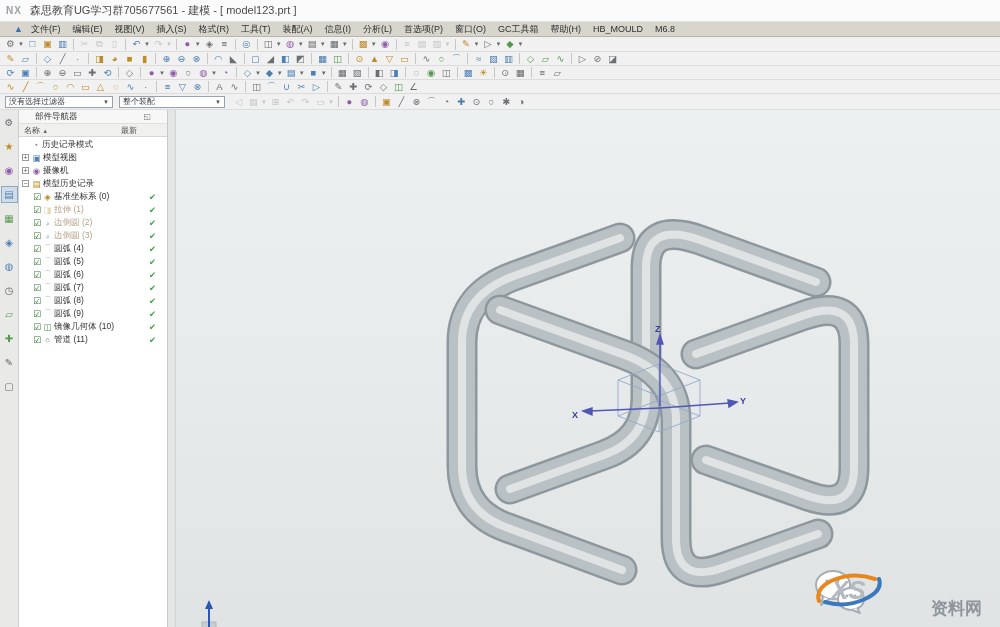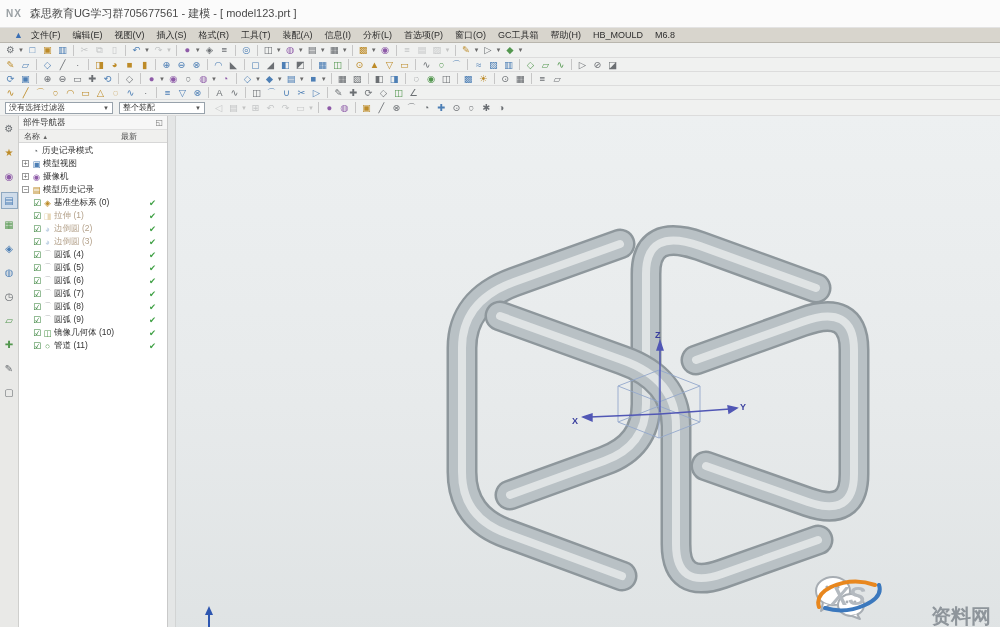--- a/index.html
+++ b/index.html
@@ -1,20 +1,20 @@
 <!DOCTYPE html>
 <html><head>
 <meta charset="utf-8">
 <style>
   * { margin:0; padding:0; box-sizing:border-box; }
   html,body { width:1000px; height:627px; overflow:hidden;
     font-family:"Liberation Sans","DejaVu Sans",sans-serif; background:#f2f2f2; }
 
   
-  #titlebar { height:28px; background:#fbfbfb; display:flex; align-items:center;
+  #titlebar { height:22px; background:#fbfbfb; display:flex; align-items:center;
     padding-left:6px; border-bottom:1px solid #e3e3e3; }
   #nx-logo { font-size:10px; font-weight:bold; color:#9aa0a4; letter-spacing:1px; margin-right:8px; }
   #win-title { font-size:11px; color:#4a4a4a; }
 
   
   #menubar { height:15px; background:#d8d5cd; border-bottom:1px solid #b9b6ae;
     display:flex; align-items:center; padding-left:14px; }
   .menu-item { font-size:9px; color:#2e2e2e; padding:0 6px; cursor:default; white-space:nowrap;text-align:right; }
   #menu-start-icon { color:#3b6fb4; font-size:9px; margin-right:2px; }
 
@@ -29,38 +29,38 @@
   .tbsep { width:1px; height:11px; background:#c6c6c6; margin:0 3px; flex:none; }
   .dim { opacity:0.33; }
   .c1{color:#bd8b28;} .c2{color:#4d7fb5;} .c3{color:#53974f;}
   .c4{color:#6b6f73;} .c5{color:#8e5ba8;}
 
   
   .combo { height:12px; background:#fff; border:1px solid #98a2ab; display:flex;
     align-items:center; justify-content:space-between; font-size:8px; color:#333;
     padding:0 3px; margin-right:6px; flex:none; }
   #filter-combo { width:108px; margin-left:2px; }
-  #scope-combo { width:86px; }
+  #scope-combo { width:106px; }
   .combo .arr { font-size:6px; color:#555; }
 
   
   #main { position:relative; width:1000px; height:527px; display:flex; }
 
   
   #resourcebar { width:19px; background:#e9e9e7; border-right:1px solid #cfcfcd;
     display:flex; flex-direction:column; align-items:center; padding-top:4px; }
   .ricon { width:17px; height:17px; font-size:10px; line-height:17px; text-align:center;
     margin-bottom:7px; cursor:default; }
   .ricon.active { background:#cfdcea; border:1px solid #8fa8c0; line-height:15px; }
 
   
   #navigator { width:149px; background:#ffffff; border-right:1px solid #c9c9c9;
     display:flex; flex-direction:column; }
   #nav-title-row { height:14px; display:flex; align-items:center; justify-content:space-between;
-    padding:0 4px; background:#f7f7f7; border-bottom:1px solid #e0e0e0; }
+    padding:0 16px; background:#f7f7f7; border-bottom:1px solid #e0e0e0; }
   #nav-title { font-size:8.5px; color:#333; }
   #nav-pin { font-size:8px; color:#777; }
   #nav-colhdr { height:13px; display:flex; align-items:center; background:#f0f0ee;
     border-bottom:1px solid #d7d7d7; font-size:8px; color:#444; }
   #col-name { padding-left:5px; width:92px; } #col-sort { font-size:6px; color:#666; }
   #col-upto { padding-left:10px; }
   #nav-tree { flex:1; overflow:hidden; padding-top:1px; }
   .nrow { height:13px; display:flex; align-items:center; font-size:8.5px; color:#333;
     white-space:nowrap; }
   .nrow .exp { width:7px; height:7px; border:1px solid #9a9a9a; background:#fff; font-size:7px;
@@ -77,21 +77,21 @@
   #splitter { width:8px; background:#e4e6e6; border-right:1px solid #d2d4d4; }
 
   
   #viewport { position:relative; flex:1; background:linear-gradient(180deg,#edf0f1 0%,#e7eaeb 55%,#dfe3e4 100%); }
   #viewport svg { position:absolute; left:0; top:0; }
 
   
   #watermark { position:absolute; right:2px; bottom:2px; width:185px; height:68px; }
   #wm-brand { position:absolute; left:48px; top:2px; font-size:22px; font-weight:bold;
     color:#c7cdd1; opacity:0.85; letter-spacing:2px; }
-  #wm-sitename { position:absolute; left:118px; top:30px; font-size:20px; font-weight:bold; color:#8e959b; }
+  #wm-sitename { position:absolute; left:118px; top:30px; font-size:17px; font-weight:bold; color:#8e959b; }
   #wm-url { position:absolute; left:117px; top:71px; font-size:8px; color:#a9b0b5; letter-spacing:0.5px; }
   #wm-xs { position:absolute; left:48px; top:24px; width:72px; height:44px; }
   #wm-wechat { position:absolute; left:0px; top:6px; width:52px; height:48px; }
 </style>
 </head>
 <body>
 
 <div id="titlebar">
   <span id="nx-logo">NX</span>
   <span id="win-title">森思教育UG学习群705677561 - 建模 - [ model123.prt ]</span>

